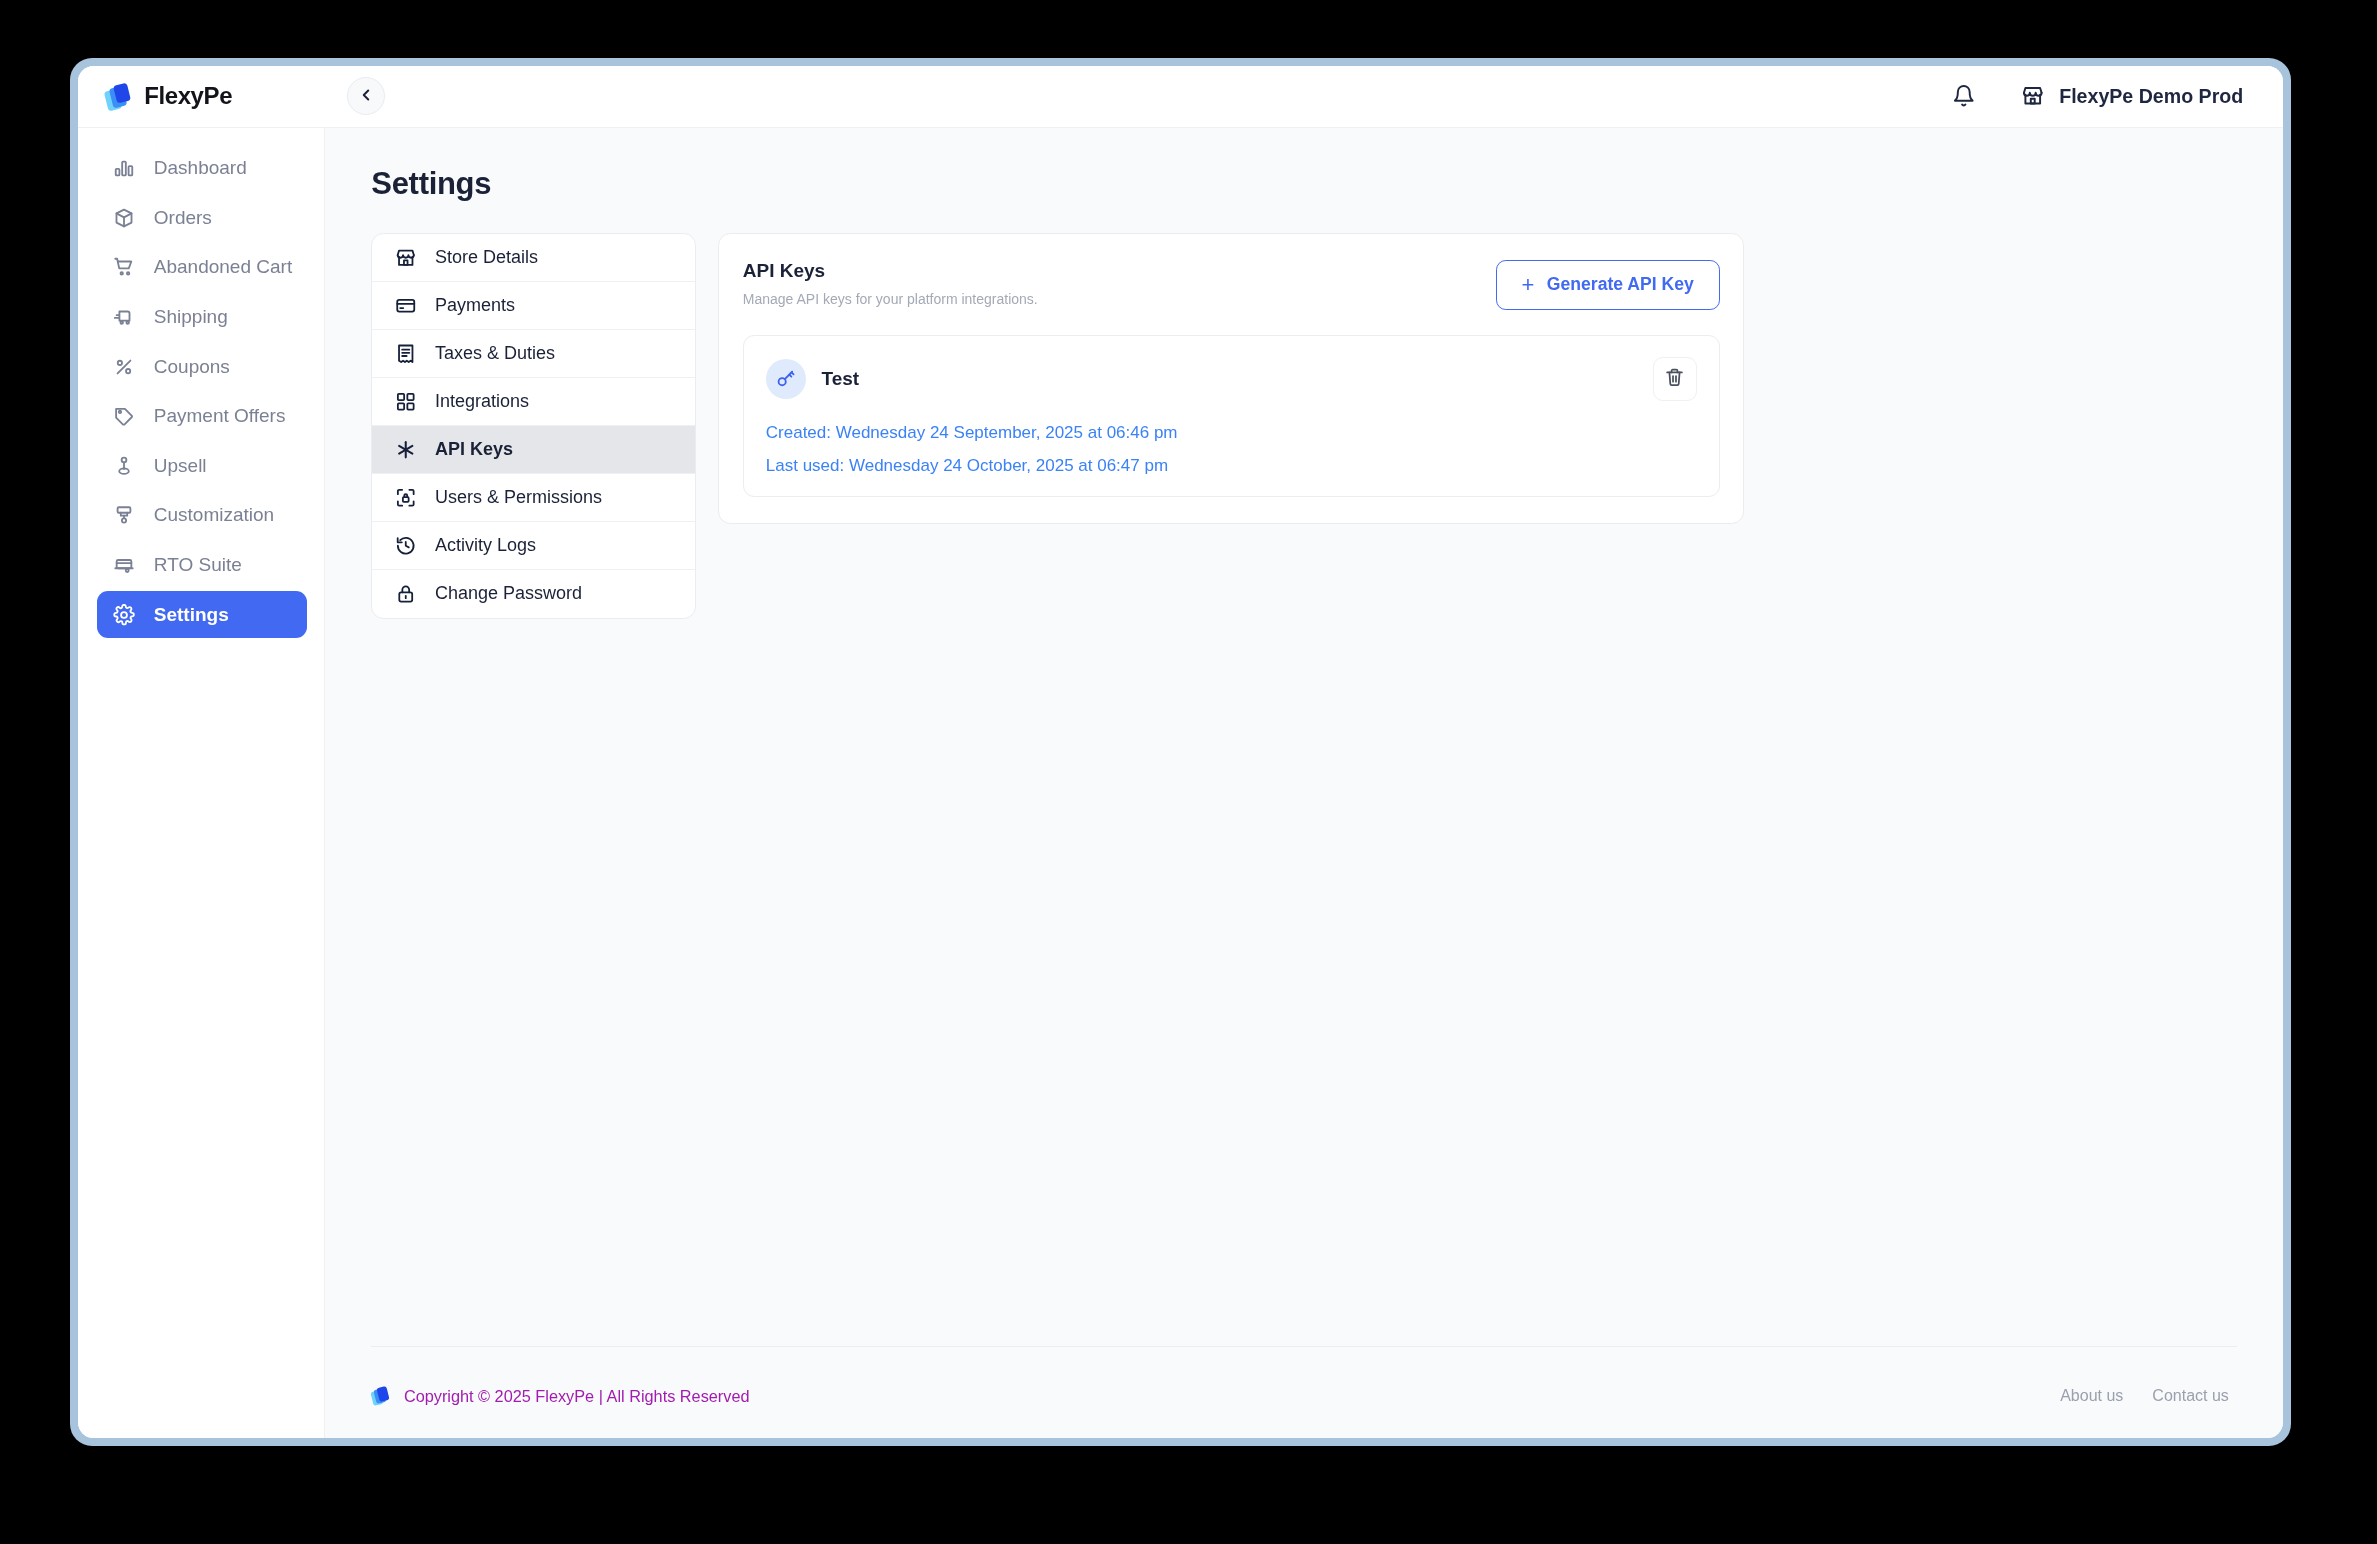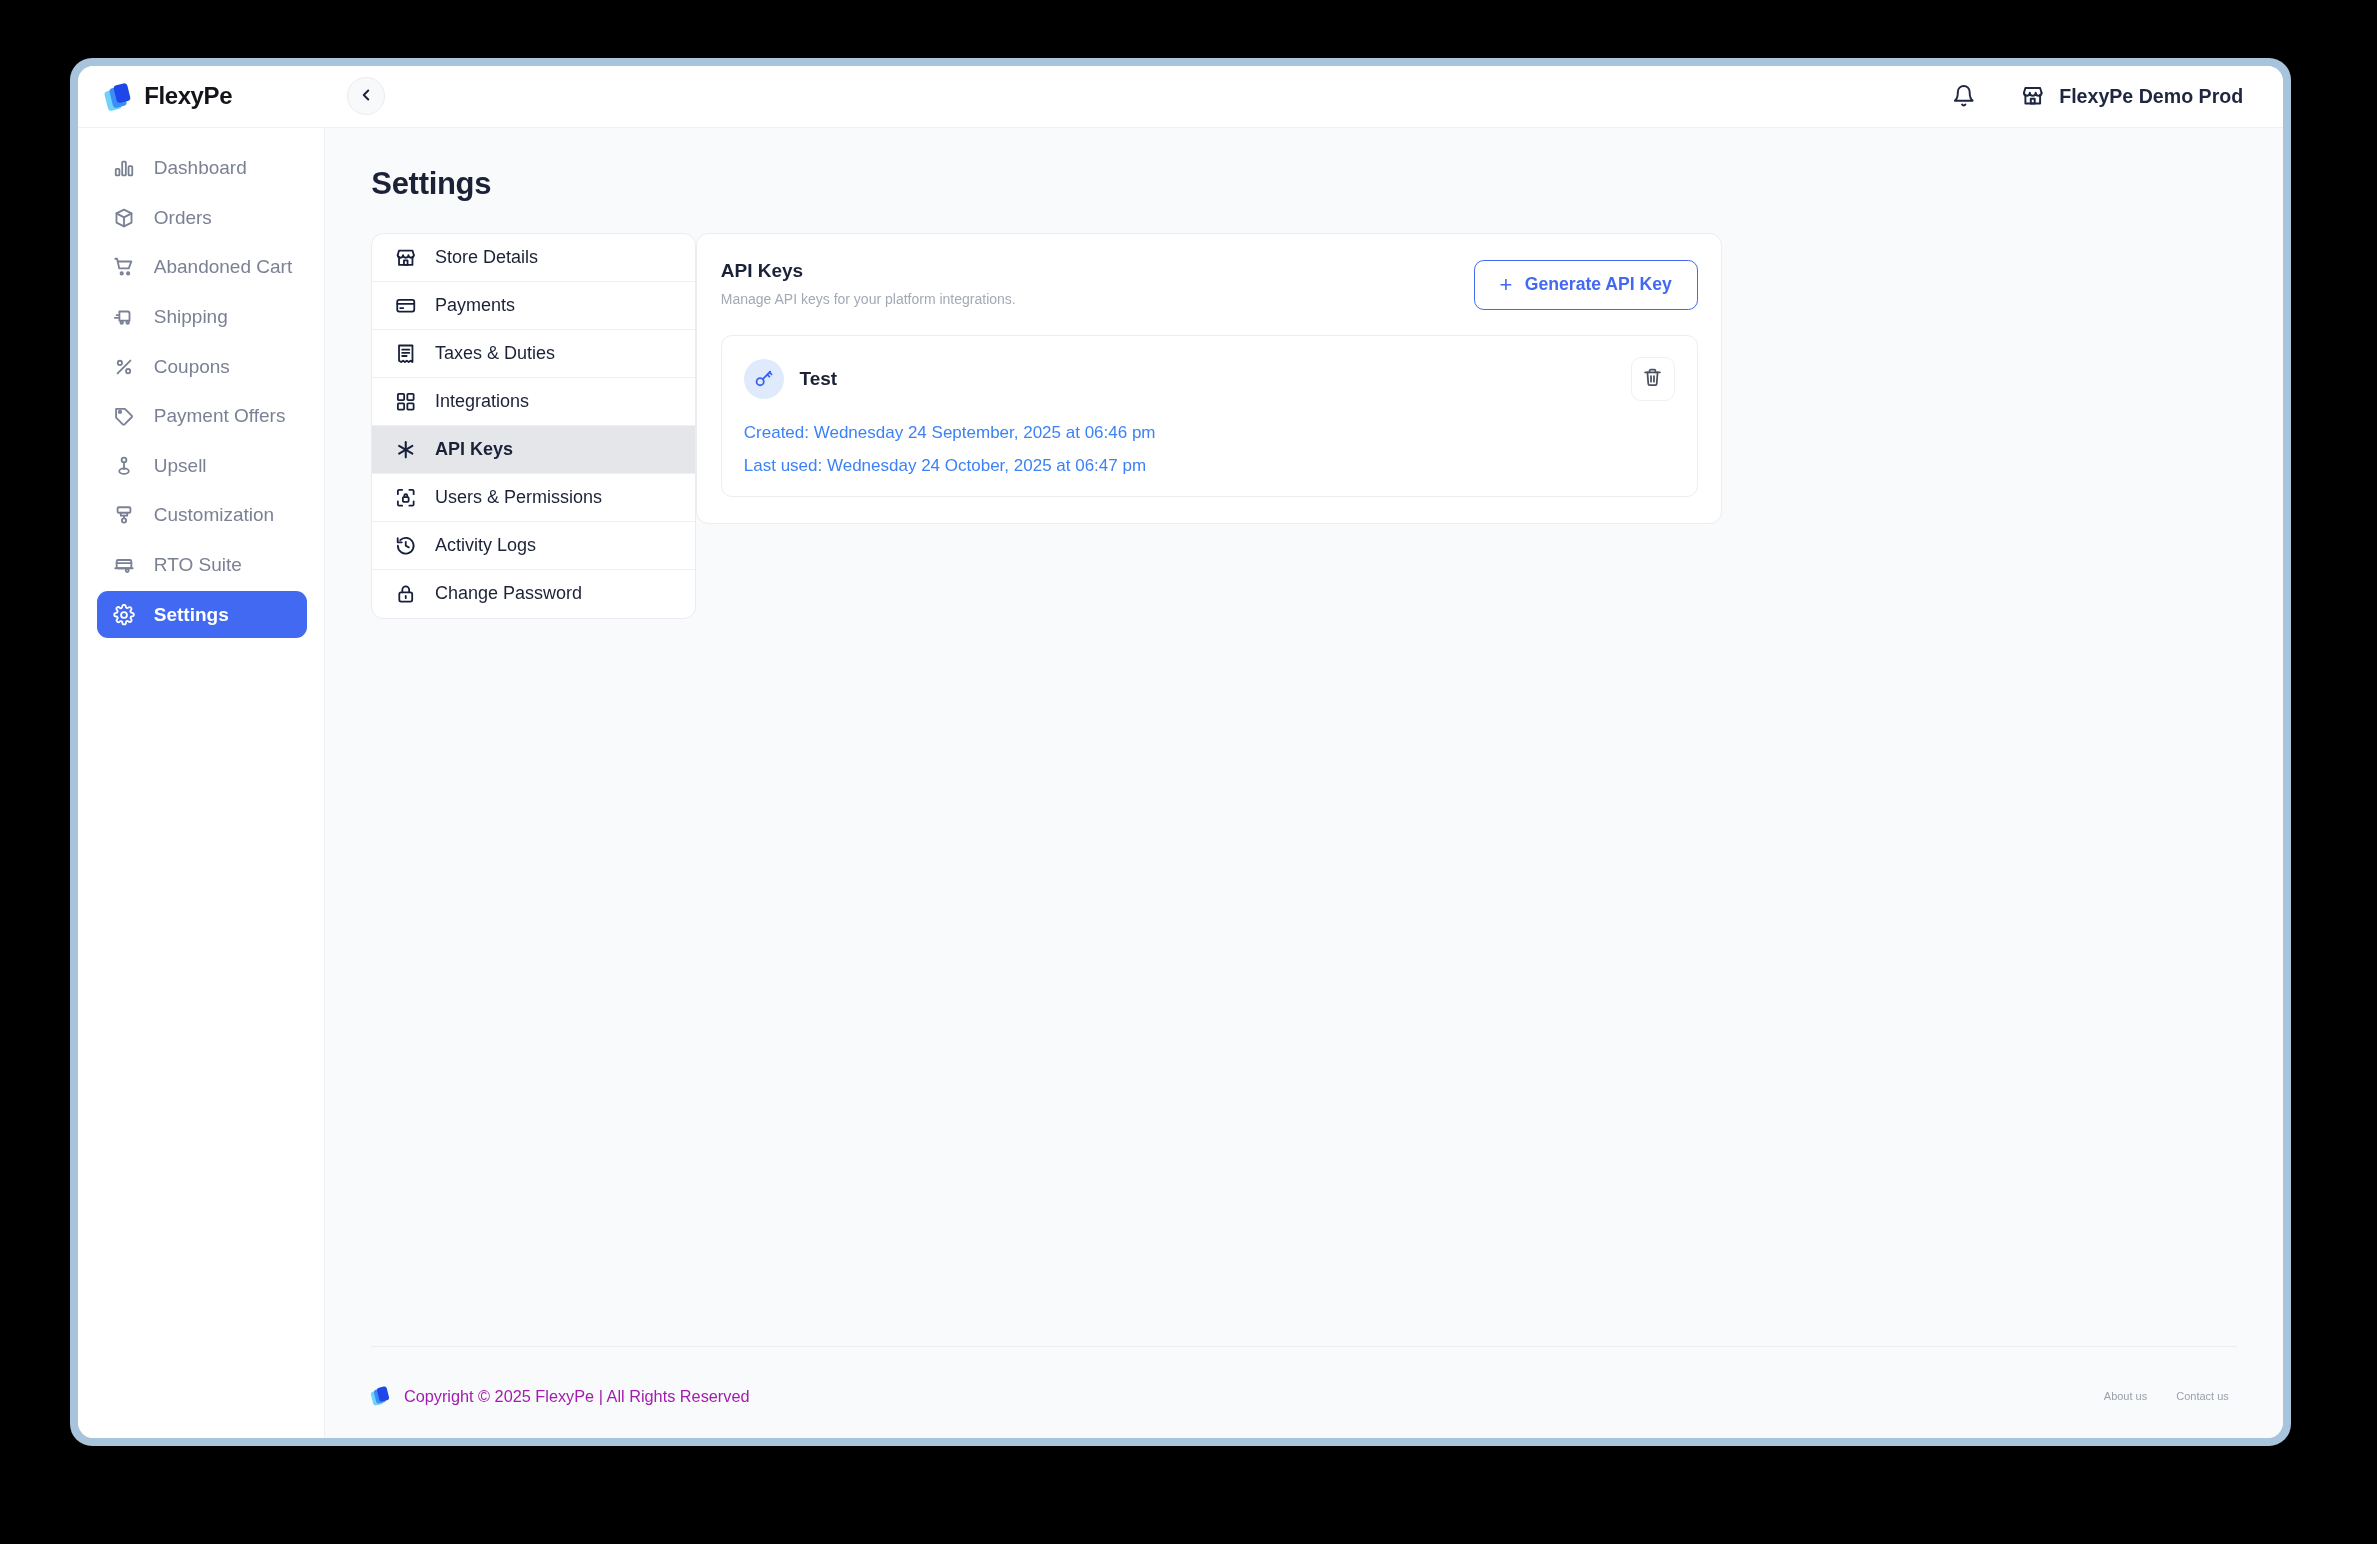--- a/index.html
+++ b/index.html
@@ -115,20 +115,21 @@
   .page-title {
     font-size: 31px;
     font-weight: 700;
     color: #1b2238;
     letter-spacing: -0.3px;
     margin: 38px 0 0 6.5px;
   }
 
   .content-row {
     display: flex;
+    gap: 22px;
     margin-top: 31px;
     align-items: flex-start;
     padding-left: 6.5px;
   }
 
   
   .settings-menu {
     width: 325px; flex: 0 0 325px;
     background: #ffffff;
     border: 1.3px solid #eaecf0;
@@ -213,21 +214,21 @@
     margin-top: 38px; padding: 0 14.4px 0 6.5px;
   }
   .footer-left { display: flex; align-items: center; gap: 13px; }
   .footer-logo { width: 19.6px; height: 22px; position: relative; flex: 0 0 19.6px; }
   .footer-logo .card { position: absolute; border-radius: 2.6px; }
   .footer-logo .c1 { width: 9.8px; height: 14.4px; background: #6fd2fb; left: 0.7px; top: 5.9px;  transform: rotate(-14deg); }
   .footer-logo .c2 { width: 9.8px; height: 14.4px; background: #3a8ef6; left: 3.9px; top: 3.9px;  transform: rotate(-14deg); }
   .footer-logo .c3 { width: 9.8px; height: 13.7px; background: #1f46e8; left: 7.2px; top: 2px; transform: rotate(-14deg); }
   .footer-text { font-size: 16.3px; color: #a21caf; }
   .footer-links { margin-left: auto; display: flex; gap: 29px; }
-  .footer-link { font-size: 11px; color: #9aa0ad; cursor: pointer; }
+  .footer-link { font-size: 16px; color: #9aa0ad; cursor: pointer; }
 </style>
 </head>
 <body>
 
 <div class="window-frame">
 <div class="window-inner">
 
   <div class="topbar">
     <div class="brand-zone">
       <div class="logo-mark">

